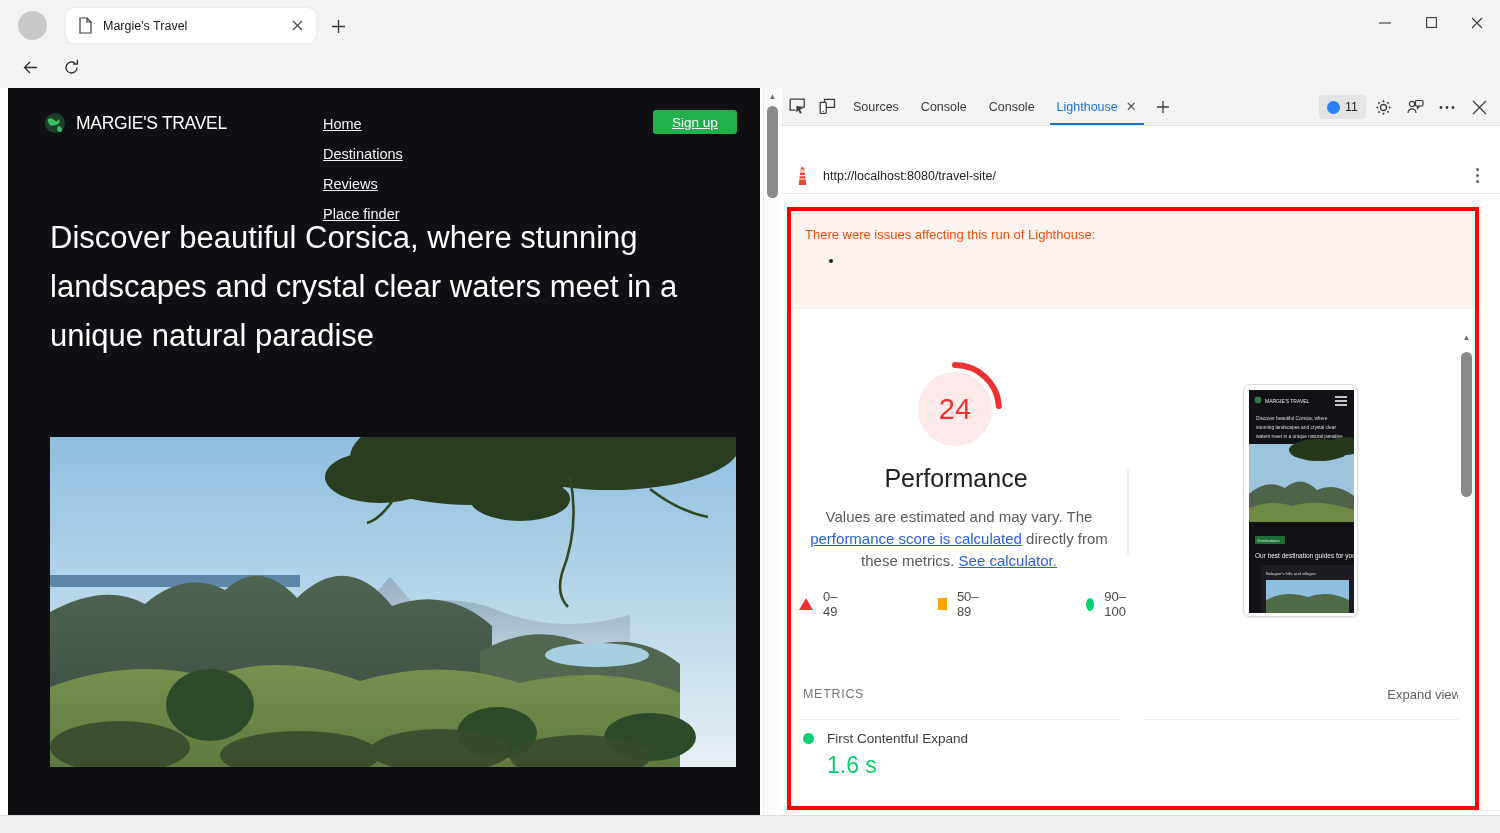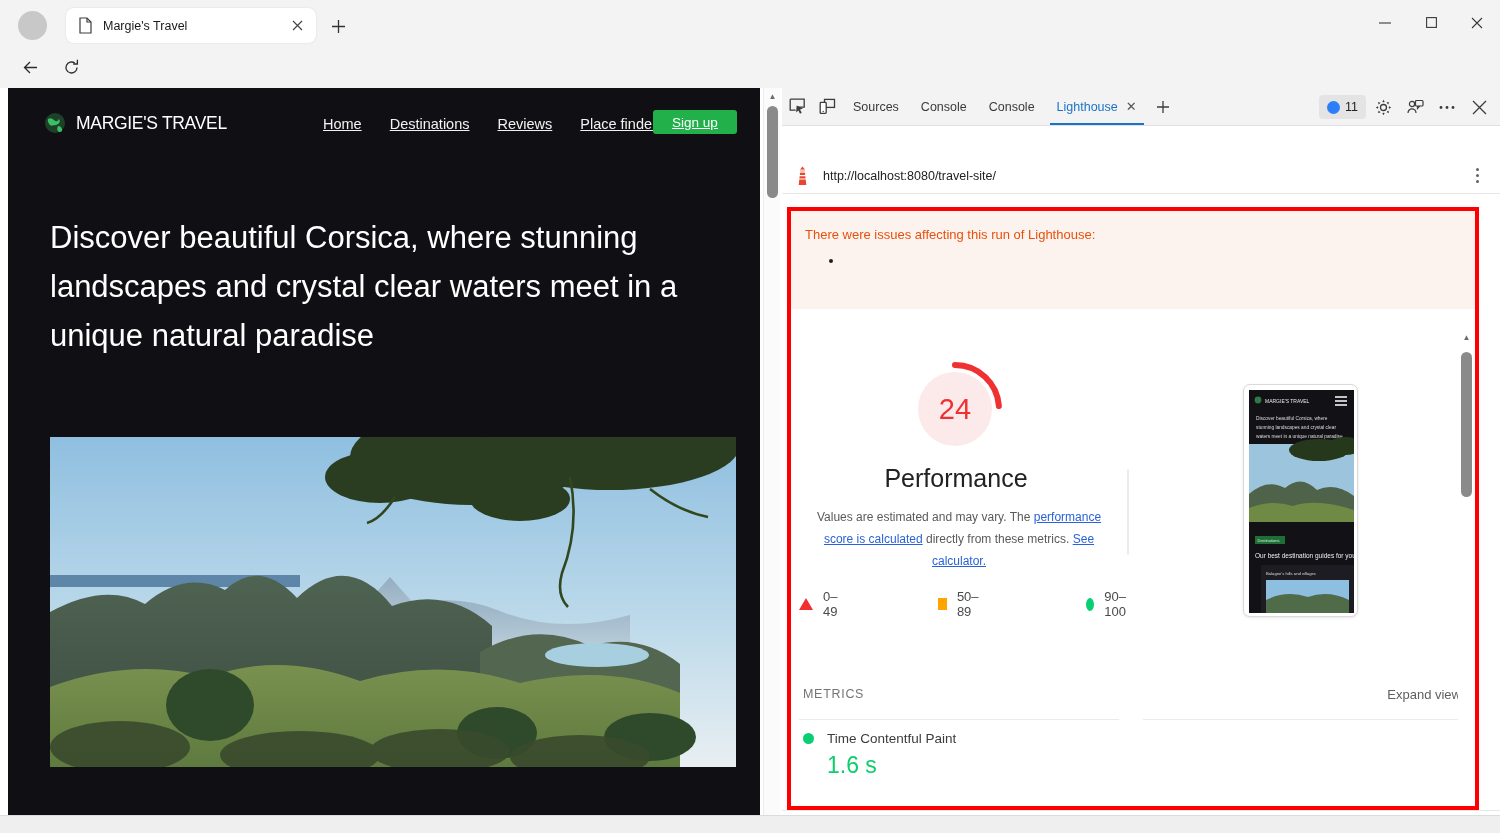--- a/index.html
+++ b/index.html
@@ -66,21 +66,21 @@
     position:absolute; left:8px; top:0px; width:752px; height:730px;
     background:#101014; overflow:hidden;
   }
   .site-nav { position:absolute; left:0; top:14px; width:752px; height:50px; }
   .brand { position:absolute; left:36px; top:10px; display:flex; align-items:center; }
   .globe { width:22px; height:22px; margin-right:10px; }
   .brand-name {
     font-size:17.5px; letter-spacing:-0.3px; color:#ffffff; font-weight:400;
     font-family:"Liberation Sans", sans-serif;
   }
-  .site-links { position:absolute; left:315px; top:14px; display:flex; gap:28px; }
+  .site-links { position:absolute; left:315px; top:14px; display:flex; gap:14px;flex-direction:column; }
   .site-links a { color:#f2f2f2; font-size:14.5px; text-decoration:underline; }
   .signup {
     position:absolute; left:645px; top:8px; width:84px; height:24px;
     background:#22b04b; border-radius:3px; display:flex; align-items:center;
     justify-content:center;
   }
   .signup span { color:#ffffff; font-size:13.5px; text-decoration:underline; }
   .hero-h1 {
     position:absolute; left:42px; top:125px; width:680px;
     color:#ffffff; font-size:31px; line-height:49px; font-weight:400;
@@ -158,21 +158,21 @@
     position:absolute; left:116px; top:0; width:96px; height:96px;
     display:flex; align-items:center; justify-content:center;
     font-size:29px; color:#f03131;
   }
   .gauge-title {
     position:absolute; left:0px; top:103px; width:330px; text-align:center;
     font-size:25px; color:#212121; font-weight:400;
   }
   .gauge-desc {
     position:absolute; left:18px; top:145px; width:300px; text-align:center;
-    font-size:12px; line-height:22px; color:#5a5a5a;
+    font-size:15px; line-height:22px; color:#5a5a5a;
   }
   .gauge-desc a { color:#2962d9; }
 
   .legend { position:absolute; left:0; top:228px; width:330px; display:flex; }
   .legend-item { display:flex; align-items:center; font-size:13px; color:#4a4a4a; }
   .lg1 { margin-left:8px; } .lg2 { margin-left:101px; } .lg3 { margin-left:104px; }
   .tri { width:0;height:0;border-left:7px solid transparent;border-right:7px solid transparent;border-bottom:12px solid #f23030;margin-right:10px; }
   .sqr { width:12px;height:12px;background:#ffa400;margin-right:10px; }
   .cir { width:13px;height:13px;border-radius:50%;background:#09ce74;margin-right:10px; }
 
@@ -563,21 +563,21 @@
       </div>
 
       <div class="metrics-label">METRICS</div>
       <div class="expand-view">Expand view</div>
       <div class="mline-l"></div>
       <div class="mline-r"></div>
 
       <div class="metric m1">
         <div class="row">
           <span class="dot-ok"></span>
-          <span class="name">Time Contentful Paint</span>
+          <span class="name">First Contentful Expand</span>
         </div>
         <div class="val val-ok" style="margin-left:24px">1.6 s</div>
       </div>
 
 
       <div class="rscroll">
         <div class="rs-arrow" style="top:0">▲</div>
         <div class="rs-thumb"></div>
 
       </div>

